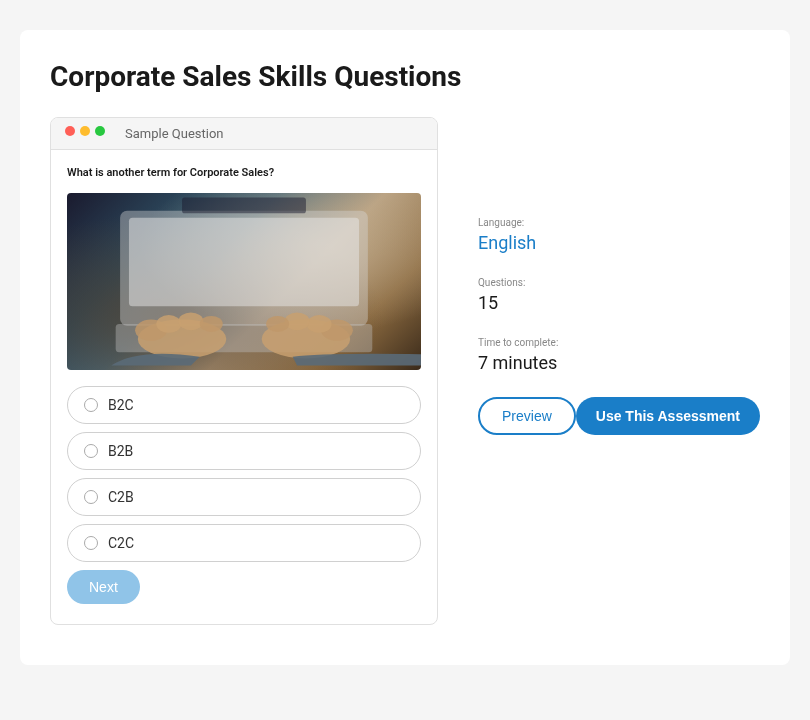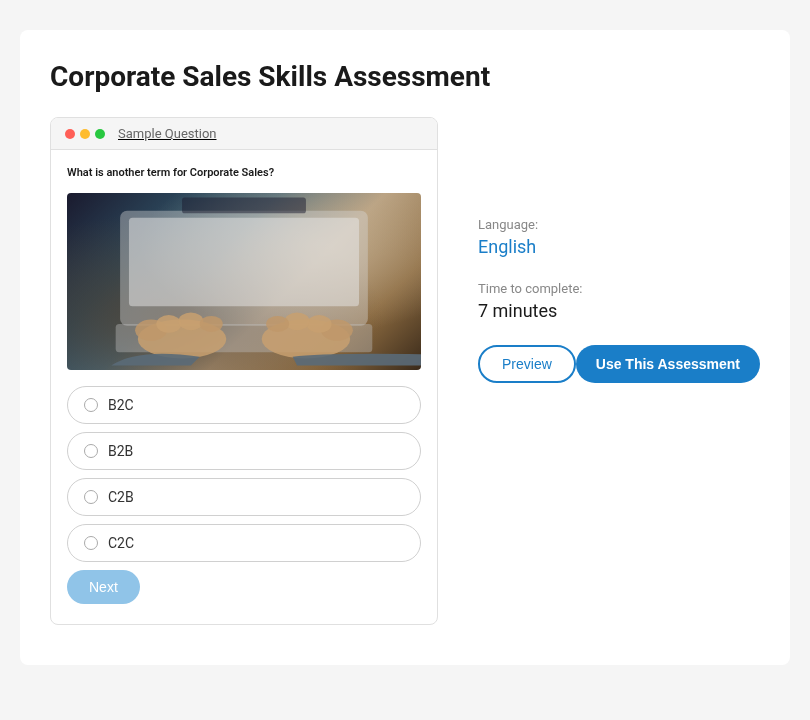--- a/index.html
+++ b/index.html
@@ -35,23 +35,22 @@
       border: 1px solid #e0e0e0;
       border-radius: 8px;
       overflow: hidden;
       background: #fff;
     }
     .card-header {
       background: #f5f5f5;
       border-bottom: 1px solid #e0e0e0;
       padding: 8px 14px;
       display: flex;
-      align-items: center;
-      gap: 9px;
-      text-decoration: underline;
+      align-items: flex-start;
+      gap: 16px;
     }
     .dot-container {
       display: flex;
       gap: 5px;
     }
     .dot {
       width: 10px;
       height: 10px;
       border-radius: 50%;
     }
@@ -122,21 +121,21 @@
     }
     
     .info-panel {
       flex: 1;
       padding-top: 100px;
     }
     .info-row {
       margin-bottom: 24px;
     }
     .info-label {
-      font-size: 13px;
+      font-size: 10px;
       color: #888;
       margin-bottom: 4px;
     }
     .info-value {
       font-size: 18px;
       color: #1a1a1a;
       font-weight: 400;
     }
     .info-value-highlight {
       font-size: 18px;
@@ -167,21 +166,21 @@
       font-size: 14px;
       font-weight: 600;
       cursor: pointer;
       white-space: nowrap;
     }
   </style>
 </head>
 <body>
 
 <div class="page-container">
-  <h1 class="page-title">Corporate Sales Skills Assessment</h1>
+  <h1 class="page-title">Corporate Sales Skills Questions</h1>
 
   <div class="content-row">
 
     <div class="question-card">
       <div class="card-header">
         <div class="dot-container">
           <div class="dot dot-red"></div>
           <div class="dot dot-yellow"></div>
           <div class="dot dot-green"></div>
         </div>
@@ -244,20 +243,24 @@
         <button class="next-btn">Next</button>
       </div>
     </div>
 
     <div class="info-panel">
       <div class="info-row">
         <div class="info-label">Language:</div>
         <div class="info-value-highlight">English</div>
       </div>
 
+      <div class="info-row">
+        <div class="info-label">Questions:</div>
+        <div class="info-value">15</div>
+      </div>
 
       <div class="info-row">
         <div class="info-label">Time to complete:</div>
         <div class="info-value">7 minutes</div>
       </div>
 
       <div class="buttons-row">
         <button class="preview-btn">Preview</button>
         <button class="use-assessment-btn">Use This Assessment</button>
       </div>

